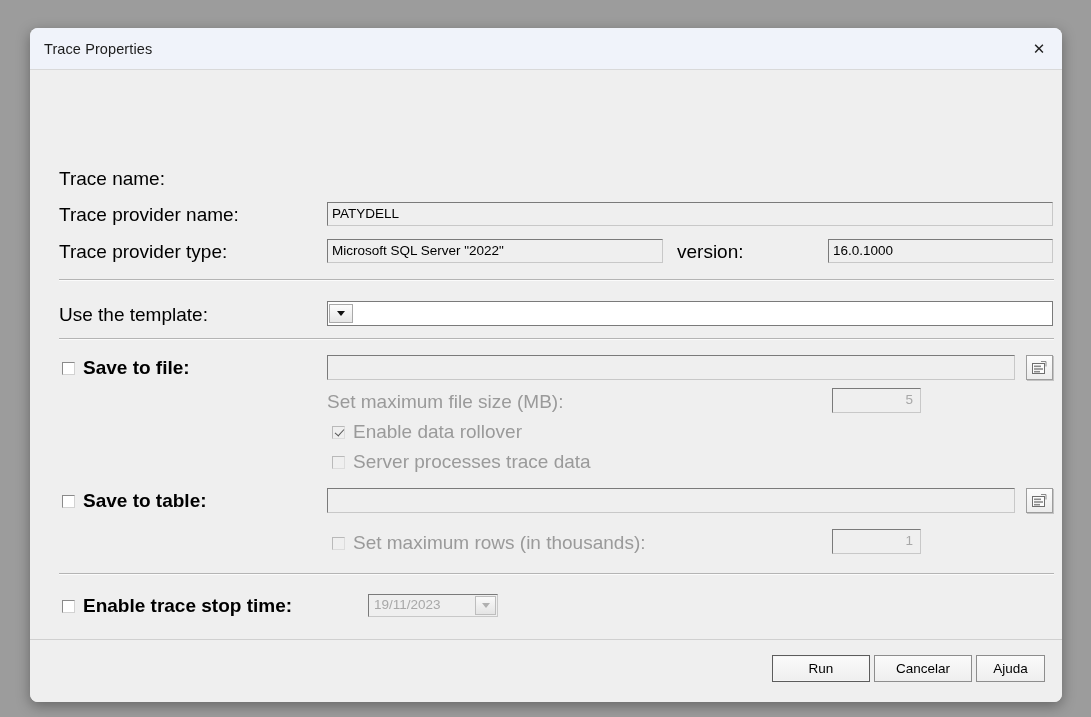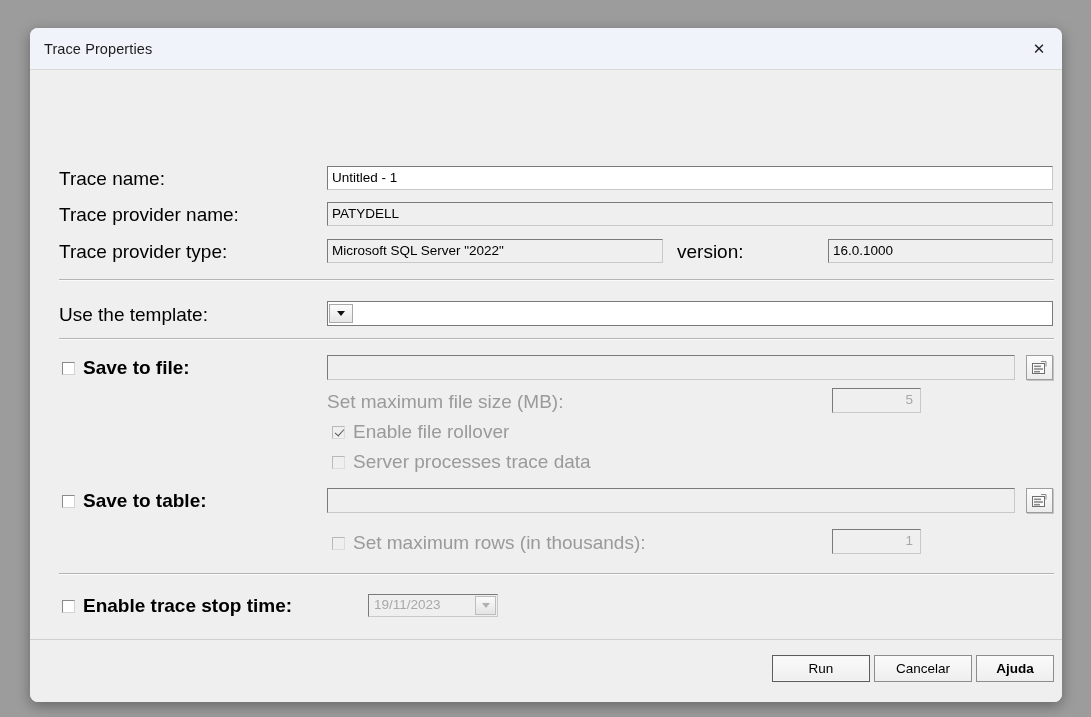--- a/index.html
+++ b/index.html
@@ -299,21 +299,20 @@
 
   <div id="titlebar">
     <div id="title-text">Trace Properties</div>
     <div id="close-btn">✕</div>
   </div>
 
 
   <div id="client">
 
     <div class="lbl" style="left:29px; top:101px;">Trace name:</div>
-    <div class="field white" style="left:297px; top:96px; width:726px; height:24px;">Untitled - 1</div>
 
     <div class="lbl" style="left:29px; top:137px;">Trace provider name:</div>
     <div class="field readonly" style="left:297px; top:132px; width:726px; height:24px;">PATYDELL</div>
 
     <div class="lbl" style="left:29px; top:174px;">Trace provider type:</div>
     <div class="field readonly" style="left:297px; top:169px; width:336px; height:24px;">Microsoft SQL Server "2022"</div>
     <div class="lbl" style="left:647px; top:174px;">version:</div>
     <div class="field readonly" style="left:798px; top:169px; width:225px; height:24px;">16.0.1000</div>
 
     <div class="sep" style="left:29px; top:209px; width:995px;"></div>
@@ -340,21 +339,21 @@
         <rect x="2" y="9.9" width="6" height="1.6" fill="#8a8a8a"></rect>
         <path d="M9 0.5 h5 v5" fill="none" stroke="#8a8a8a"></path>
       </svg>
     </div>
 
     <div class="lbl dim" style="left:297px; top:324px;">Set maximum file size (MB):</div>
     <div class="field disabled num" style="left:802px; top:318px; width:89px; height:25px;">5</div>
 
     <div class="cb" style="left:302px; top:354px;">
       <span class="cbbox dis checked"></span>
-      <span class="txt dim">Enable file rollover</span>
+      <span class="txt dim">Enable data rollover</span>
     </div>
 
     <div class="cb" style="left:302px; top:384px;">
       <span class="cbbox dis"></span>
       <span class="txt dim">Server processes trace data</span>
     </div>
 
     <div class="cb" style="left:32px; top:423px;">
       <span class="cbbox"></span>
       <span class="txt bold">Save to table:</span>
@@ -393,16 +392,16 @@
       <span class="cbbox dis checked"></span>
       <span class="txt dim">Set trace duration (in minutes):</span>
     </div>
     <div class="field disabled num" style="left:802px; top:569px; width:89px; height:25px;">60</div>
 
   </div>
 
   <div id="footer">
     <div class="btn default" style="left:742px; top:15px; width:98px;">Run</div>
     <div class="btn" style="left:844px; top:15px; width:98px;">Cancelar</div>
-    <div class="btn" style="left:946px; top:15px; width:78px;font-weight:bold;">Ajuda</div>
+    <div class="btn" style="left:946px; top:15px; width:69px;">Ajuda</div>
   </div>
 
 </div>
 
 </body></html>

